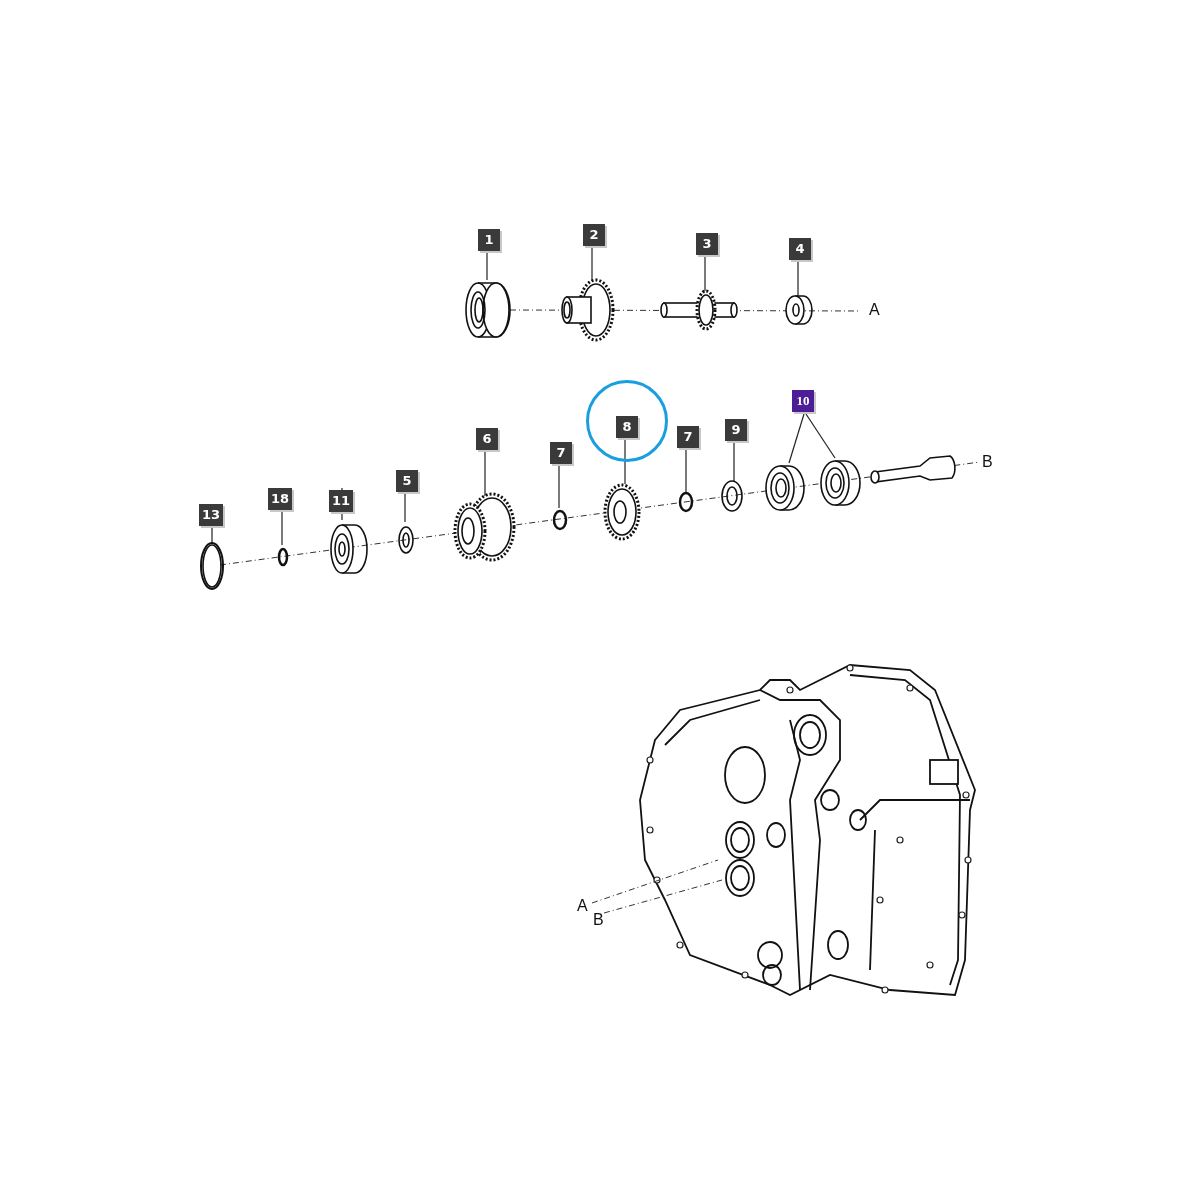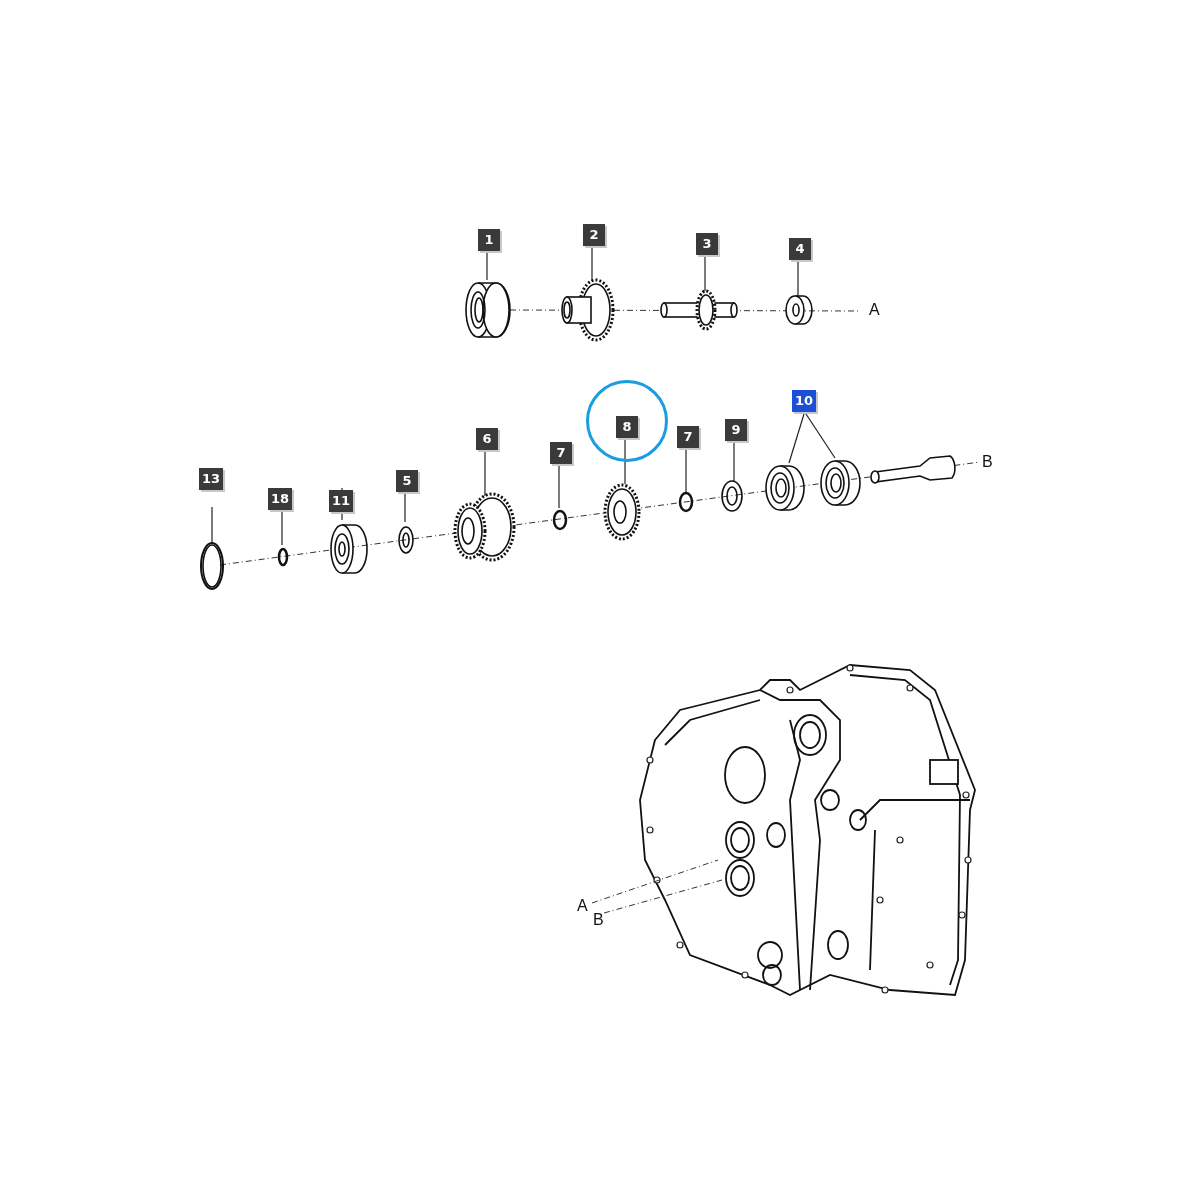--- a/index.html
+++ b/index.html
@@ -1,19 +1,19 @@
 <!DOCTYPE html>
 <html><head>
 <meta charset="utf-8">
 <style>
   html, body { margin:0; padding:0; background:#ffffff; }
   body { width:1200px; height:1200px; position:relative; overflow:hidden; font-family:"Liberation Sans", sans-serif; }
   #diagram { position:absolute; left:0; top:0; width:1200px; height:1200px; }
   .callout { position:absolute; height:22px; min-width:16px; padding:0 3px; background:#3a3a3a; color:#fff; font-weight:bold; font-size:13px; line-height:22px; text-align:center; box-shadow:2px 2px 0 #c8c8c8; cursor:pointer; font-family:"DejaVu Sans", sans-serif; }
-  .callout.hl { background:#1d4ed8; }
+  .callout.hl { background:#4c1d95;font-family:Liberation Serif, serif; }
   .axis-letter { position:absolute; font-size:16px; color:#111; font-family:"Liberation Sans", sans-serif; }
   .ring-hl { position:absolute; border:3px solid #1a9ee0; border-radius:50%; }
 </style>
 </head>
 <body>
 
 <svg id="diagram" viewBox="0 0 1200 1200" xmlns="http://www.w3.org/2000/svg" fill="none" stroke="#111" stroke-width="1.6">
 
   <g stroke="#333" stroke-width="1" stroke-dasharray="6,3,1,3">
     <line x1="510" y1="310" x2="860" y2="311"></line>
@@ -187,20 +187,20 @@
 <div class="callout" style="left:789px;top:238px;">4</div>
 <div class="callout" style="left:396px;top:470px;">5</div>
 <div class="callout" style="left:476px;top:428px;">6</div>
 <div class="callout" style="left:550px;top:442px;">7</div>
 <div class="callout" style="left:616px;top:416px;">8</div>
 <div class="callout" style="left:677px;top:426px;">7</div>
 <div class="callout" style="left:725px;top:419px;">9</div>
 <div class="callout hl" style="left:792px;top:390px;">10</div>
 <div class="callout" style="left:329px;top:464px;margin-top:26px;">11</div>
 <div class="callout" style="left:268px;top:488px;">18</div>
-<div class="callout" style="left:199px;top:468px;">13</div>
+<div class="callout" style="left:199px;top:504px;">13</div>
 
 <div class="ring-hl" style="left:586px;top:380px;width:76px;height:76px;"></div>
 
 <div class="axis-letter" style="left:869px;top:301px;">A</div>
 <div class="axis-letter" style="left:982px;top:453px;">B</div>
 <div class="axis-letter" style="left:577px;top:897px;">A</div>
 <div class="axis-letter" style="left:593px;top:911px;">B</div>
 
 </body></html>

